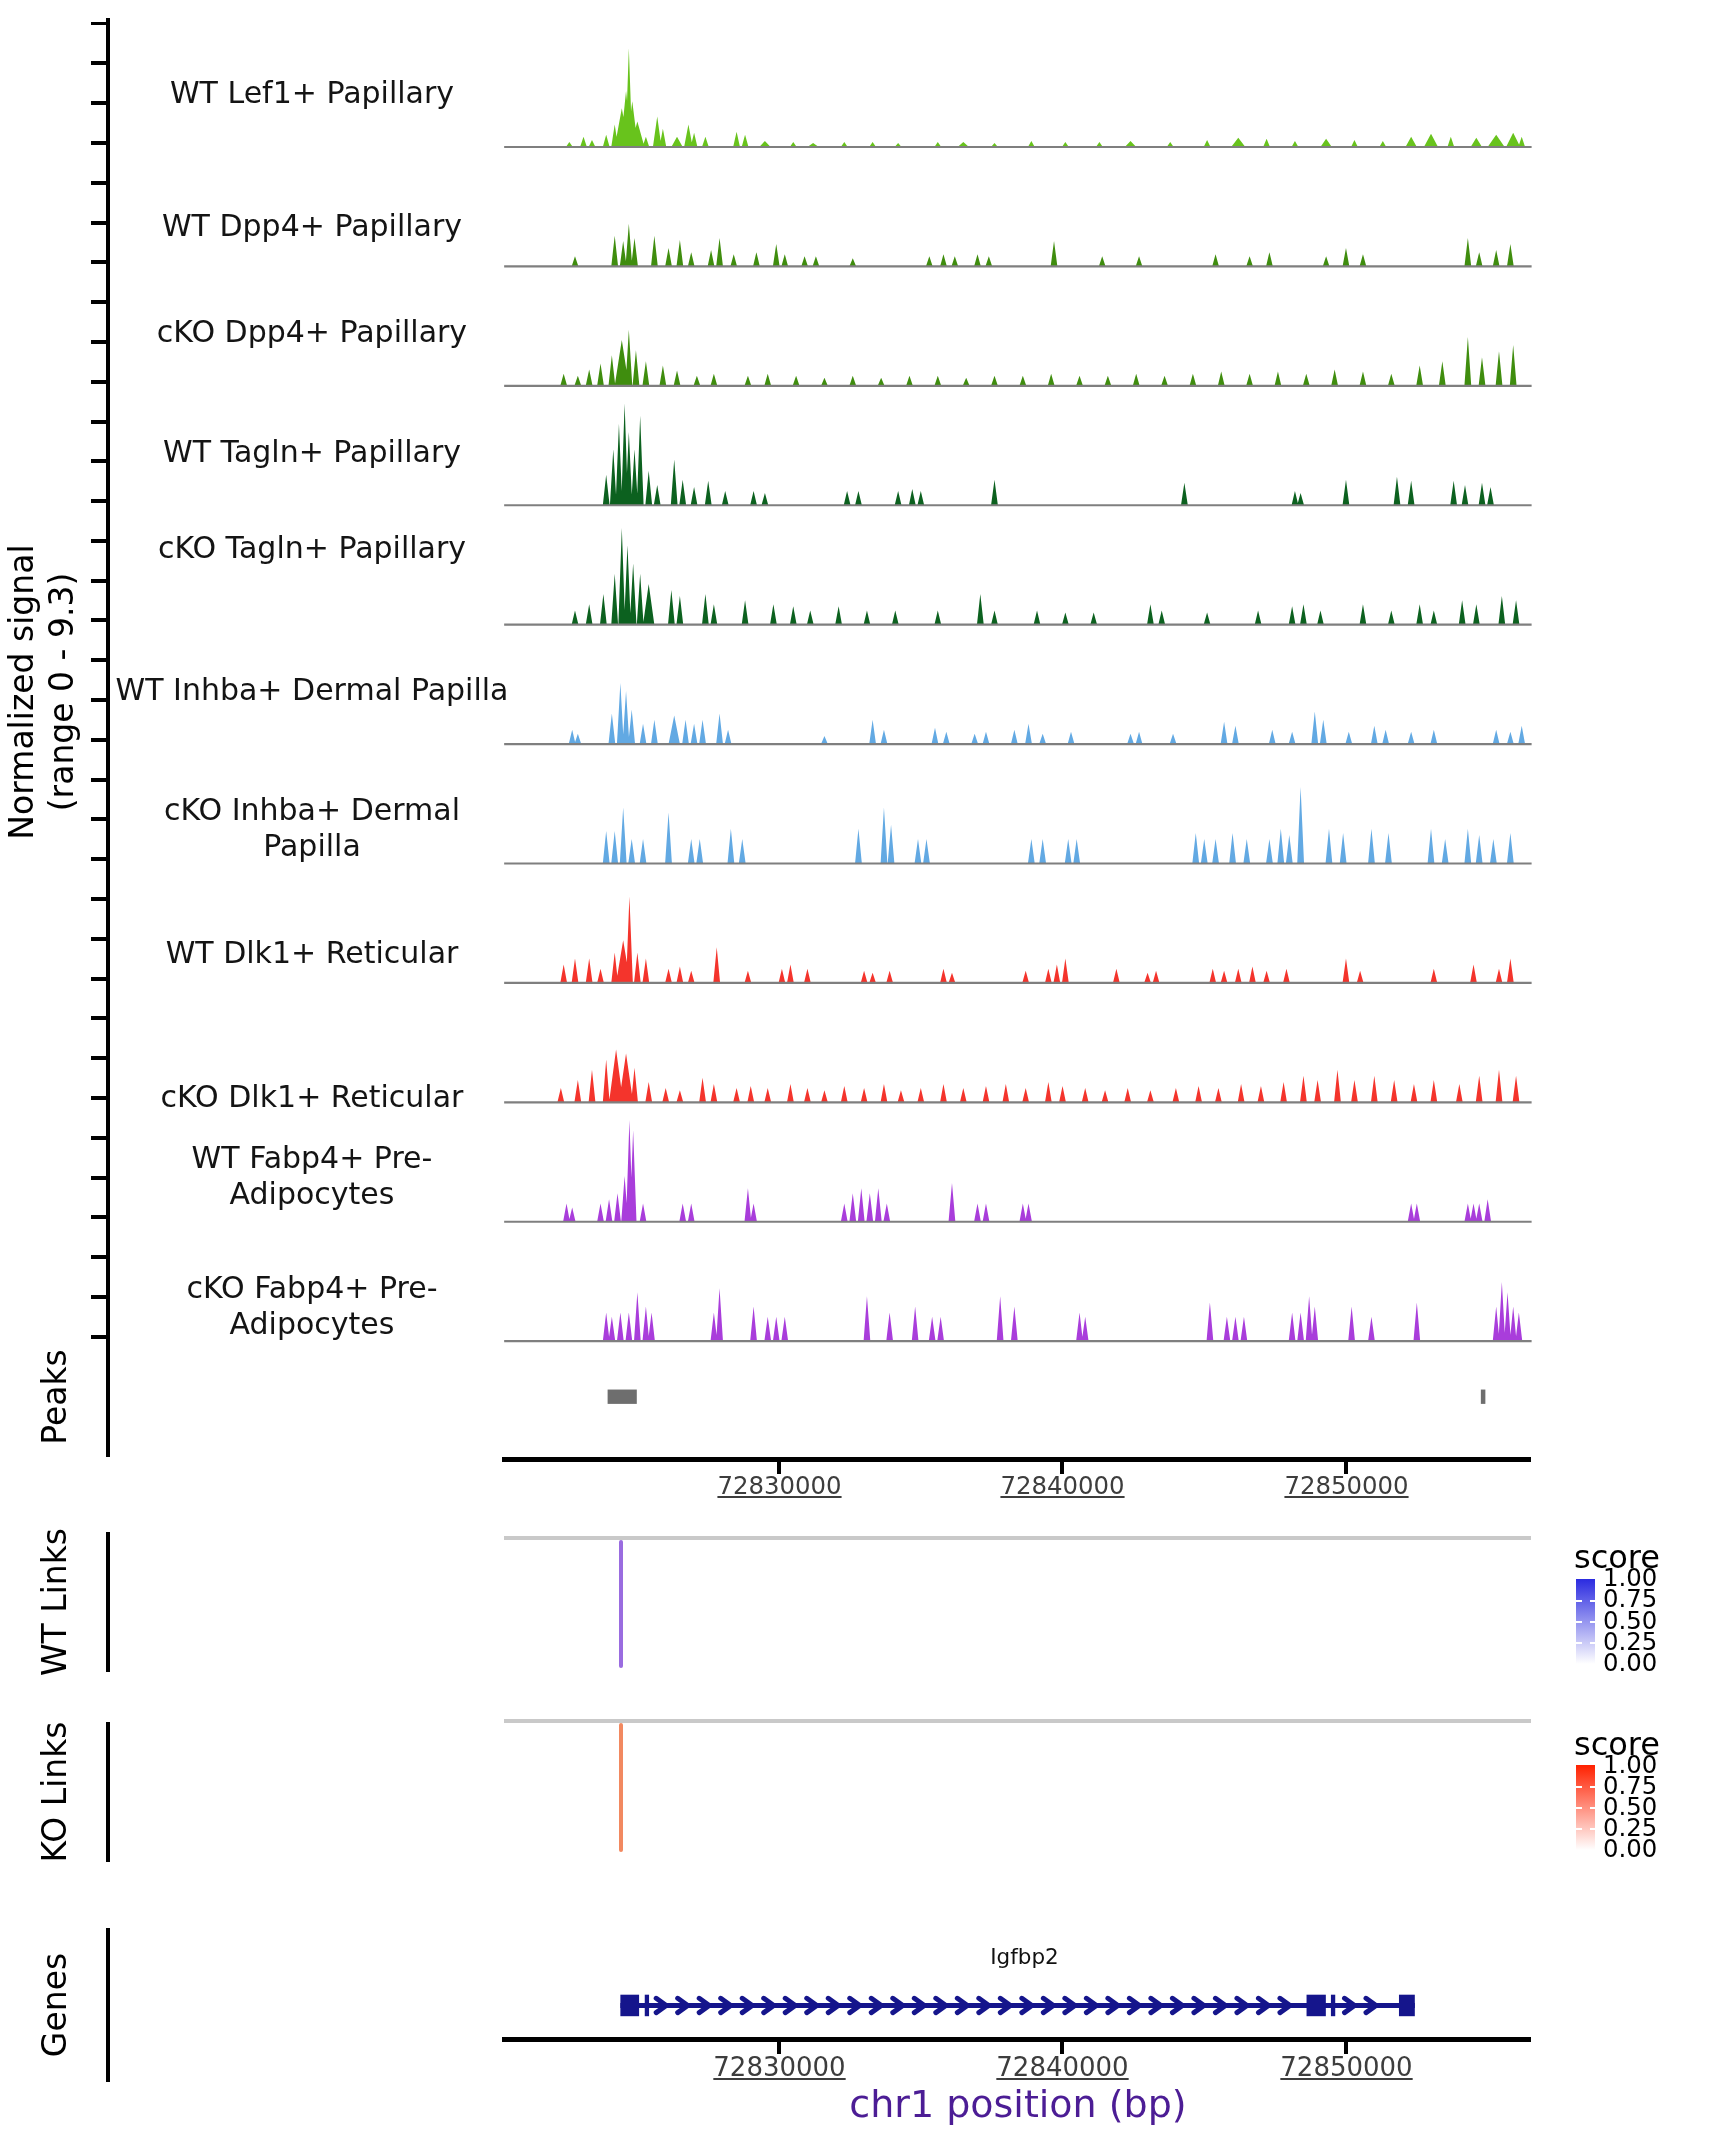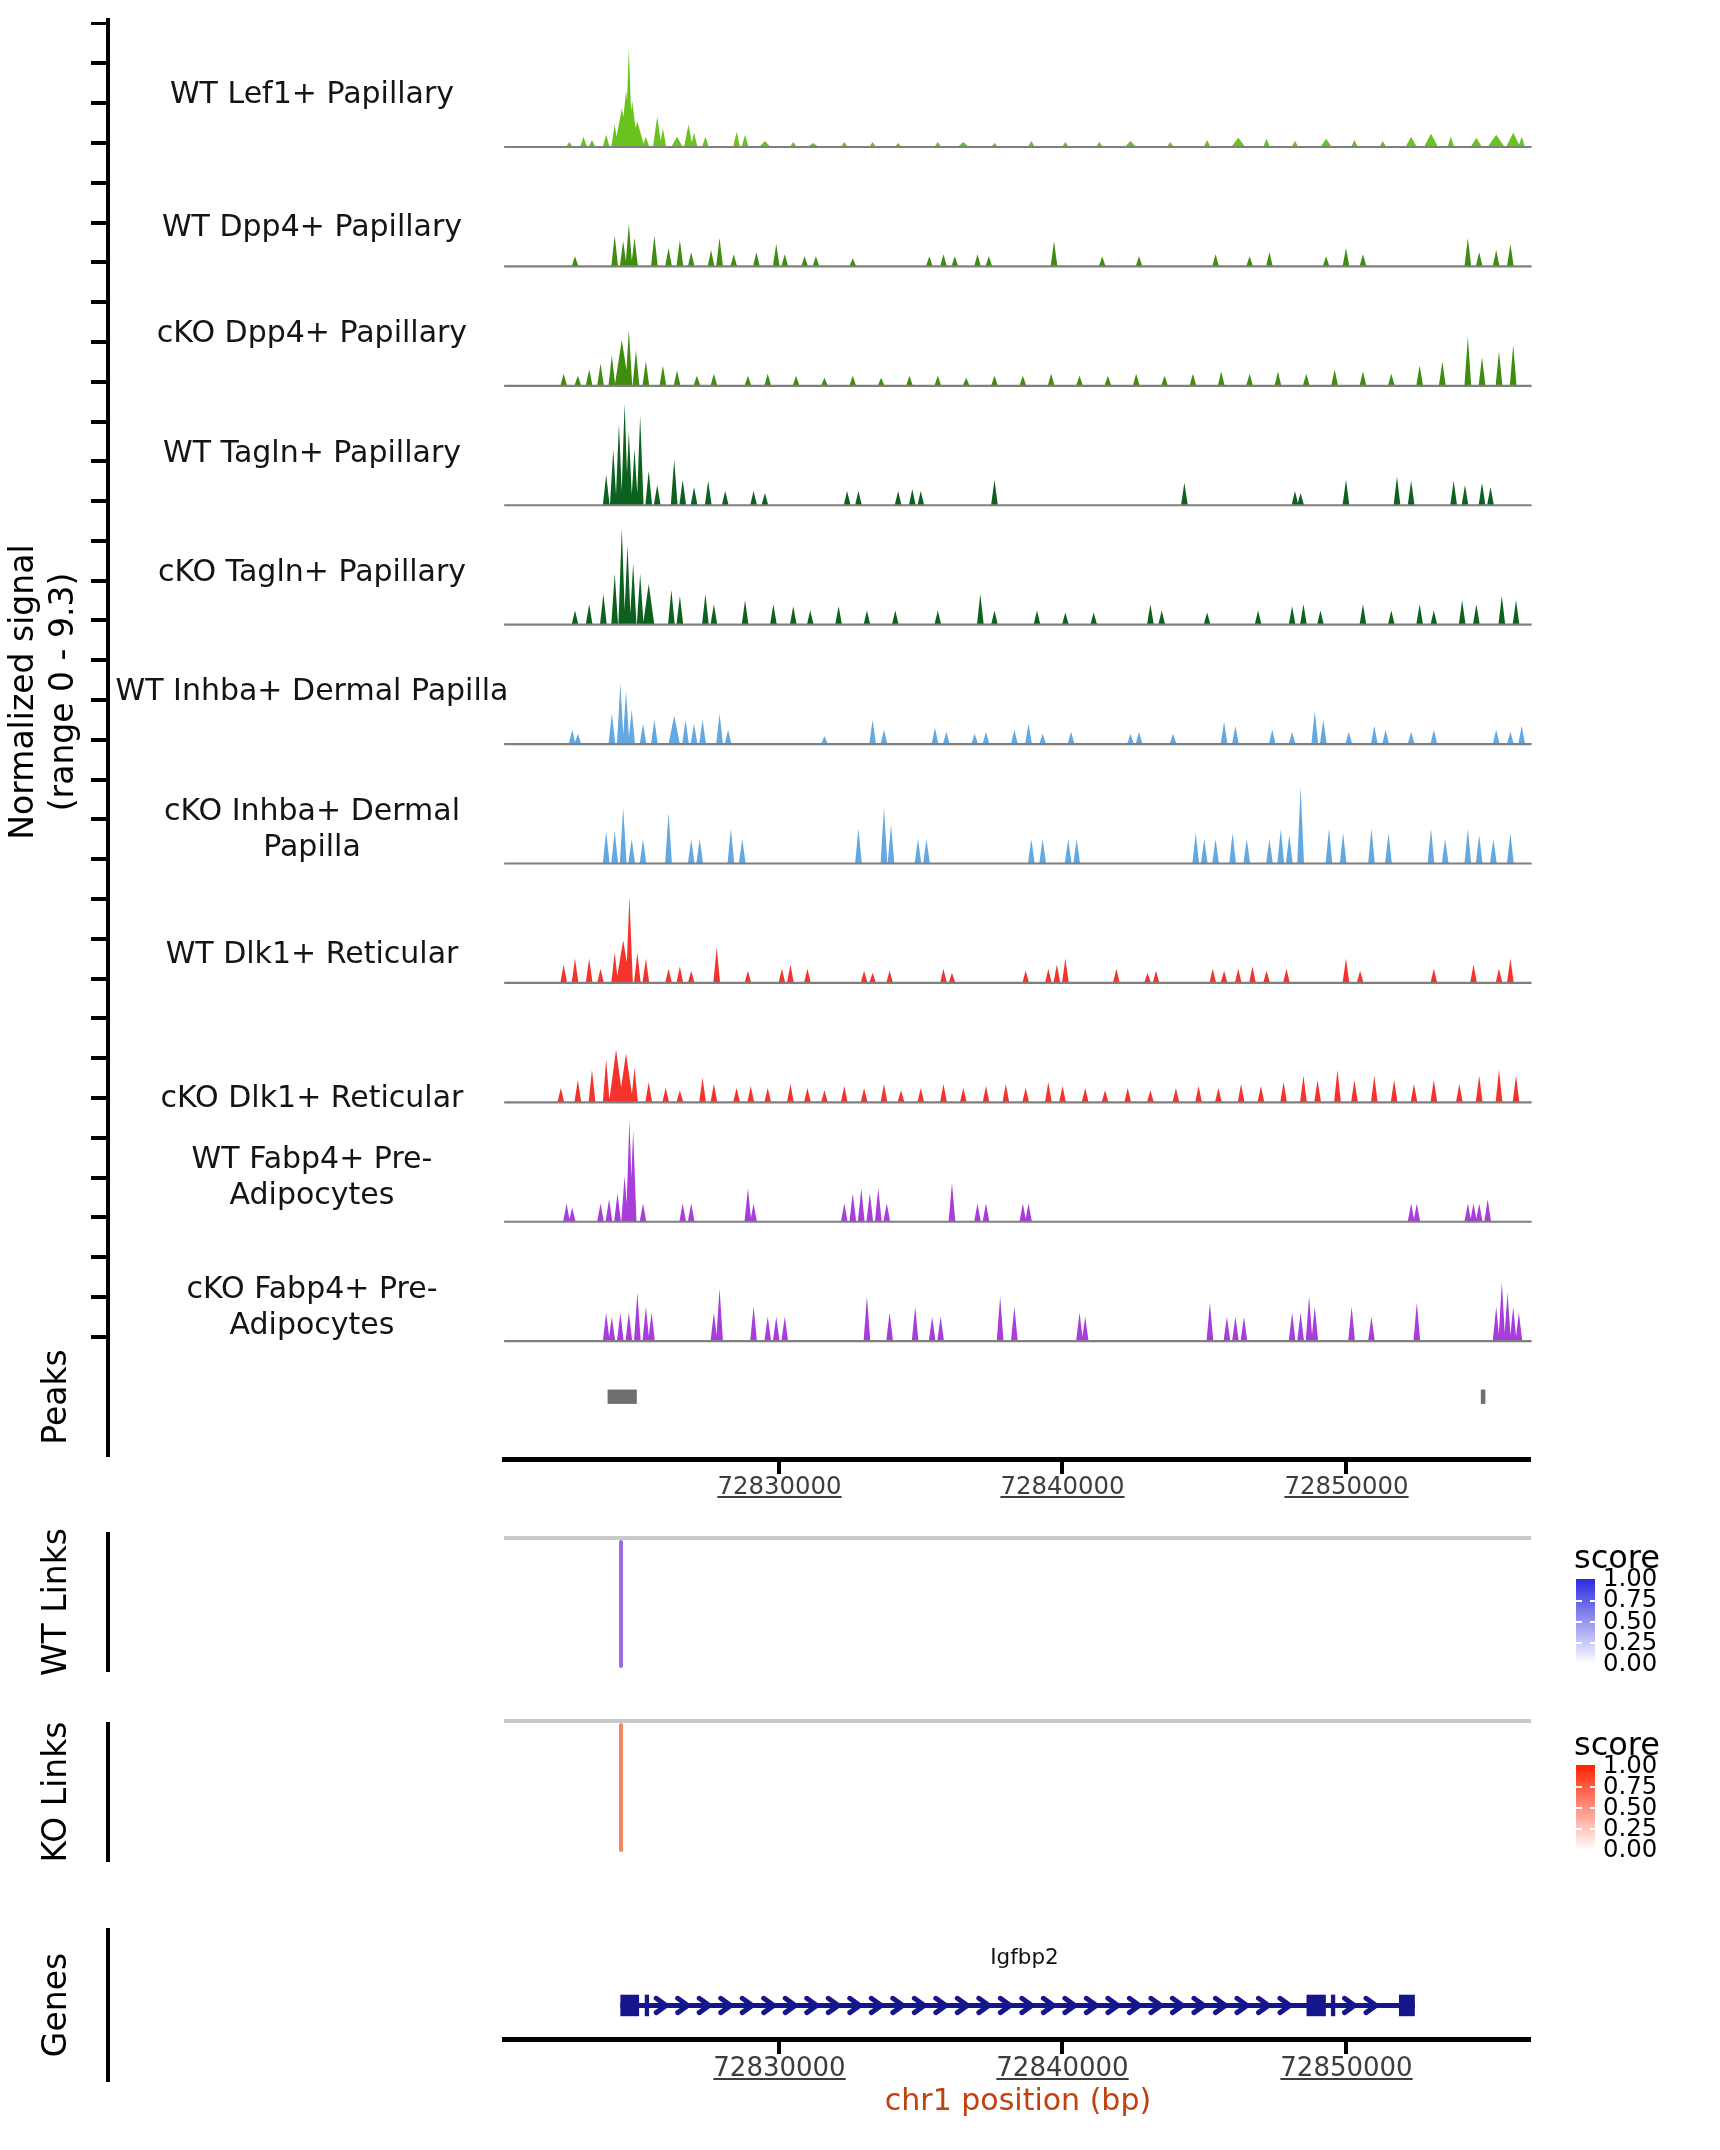--- a/index.html
+++ b/index.html
@@ -21,21 +21,21 @@
   .xticklabel.bottom{font-size:26px;}
   .grayline{position:absolute;height:4.3px;background:#c9c9c9;left:504px;width:1027px;}
   .linkline{position:absolute;width:4.3px;border-radius:2.2px;}
   .legtitle{position:absolute;left:1574px;font-size:32px;color:#000;}
   .legbar{position:absolute;left:1576px;width:19.4px;height:85px;}
   .legbar .d{position:absolute;width:5.7px;height:2.2px;background:#fff;}
   .leglabel{position:absolute;left:1603px;width:86px;font-size:24.4px;line-height:24.4px;color:#000;}
   .genename{position:absolute;width:215px;margin-left:-108px;text-align:center;
         font-size:21.5px;color:#111;}
   .xtitle{position:absolute;width:502px;margin-left:-251px;text-align:center;
-        font-size:30px;color:#c2410c;}
+        font-size:38px;color:#4c1d95;}
 </style>
 </head>
 <body>
 
 <div id="fig">
 
   <div class="bracket" style="top:18px;height:1348px;"></div>
   <div id="signal-ticks">
       <div class="tick-sm" style="top: 21.5px;"></div>
       <div class="tick-sm" style="top: 61px;"></div>
@@ -74,21 +74,21 @@
     </div>
   <div class="ylab">
     <div>Normalized signal</div>
     <div>(range 0 - 9.3)</div>
   </div>
 
   <div class="tracklabel" style="top:75px">WT Lef1+ Papillary</div>
   <div class="tracklabel" style="top:208px">WT Dpp4+ Papillary</div>
   <div class="tracklabel" style="top:314px">cKO Dpp4+ Papillary</div>
   <div class="tracklabel" style="top:434px">WT Tagln+ Papillary</div>
-  <div class="tracklabel" style="top:553px">cKO Tagln+ Papillary</div>
+  <div class="tracklabel" style="top:530px">cKO Tagln+ Papillary</div>
   <div class="tracklabel" style="top:672px">WT Inhba+ Dermal Papilla</div>
   <div class="tracklabel" style="top:792px">cKO Inhba+ Dermal Papilla</div>
   <div class="tracklabel" style="top:935px">WT Dlk1+ Reticular</div>
   <div class="tracklabel" style="top:1079px">cKO Dlk1+ Reticular</div>
   <div class="tracklabel" style="top:1140px">WT Fabp4+ Pre-Adipocytes</div>
   <div class="tracklabel" style="top:1270px">cKO Fabp4+ Pre-Adipocytes</div>
 
   <div class="bracket" style="top:1337px;height:120px;"></div>
   <div class="sectlabel" style="left:54px;top:1397px;">Peaks</div>
 

